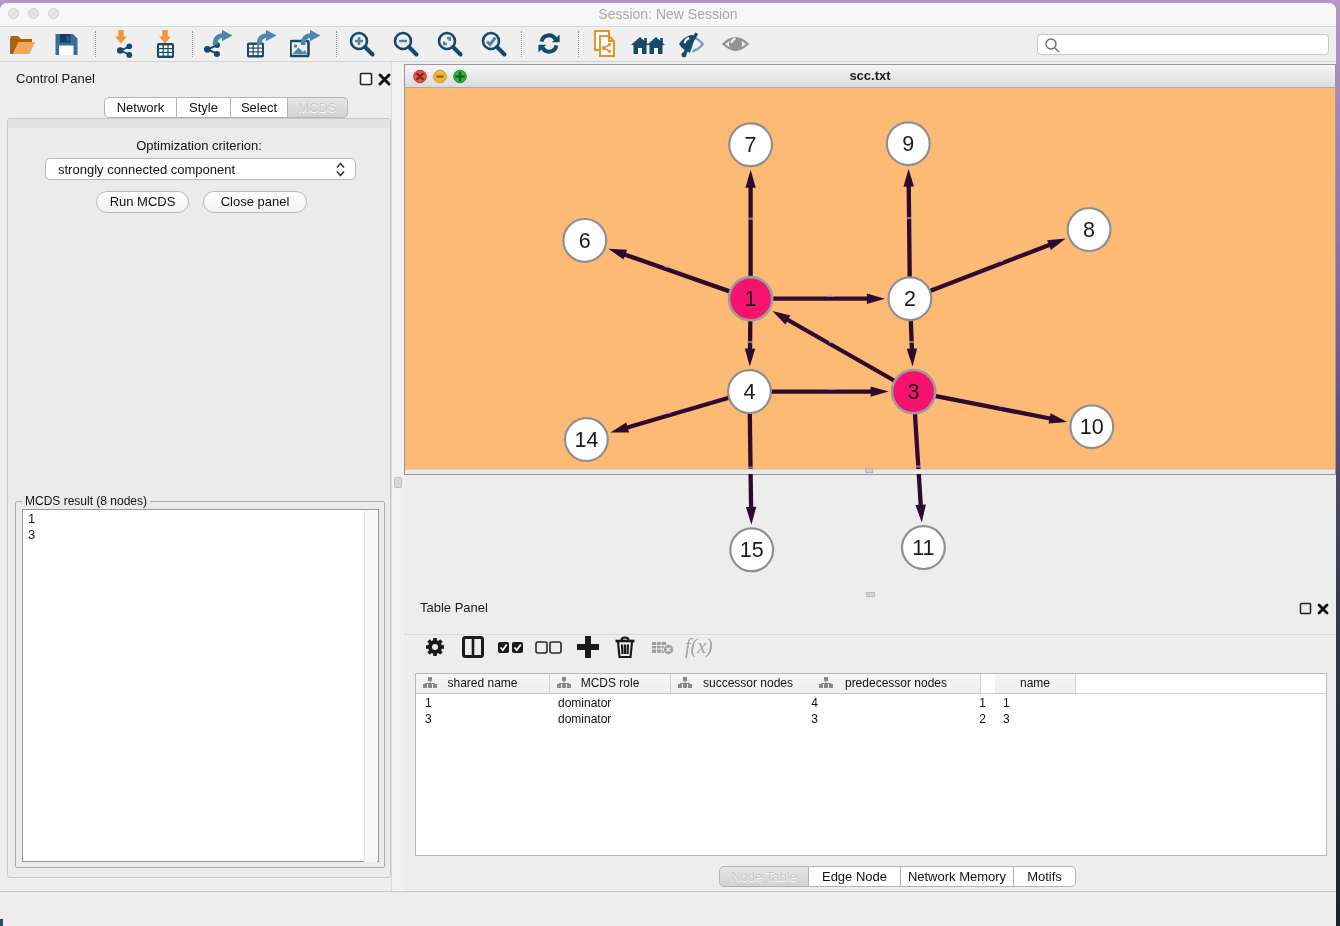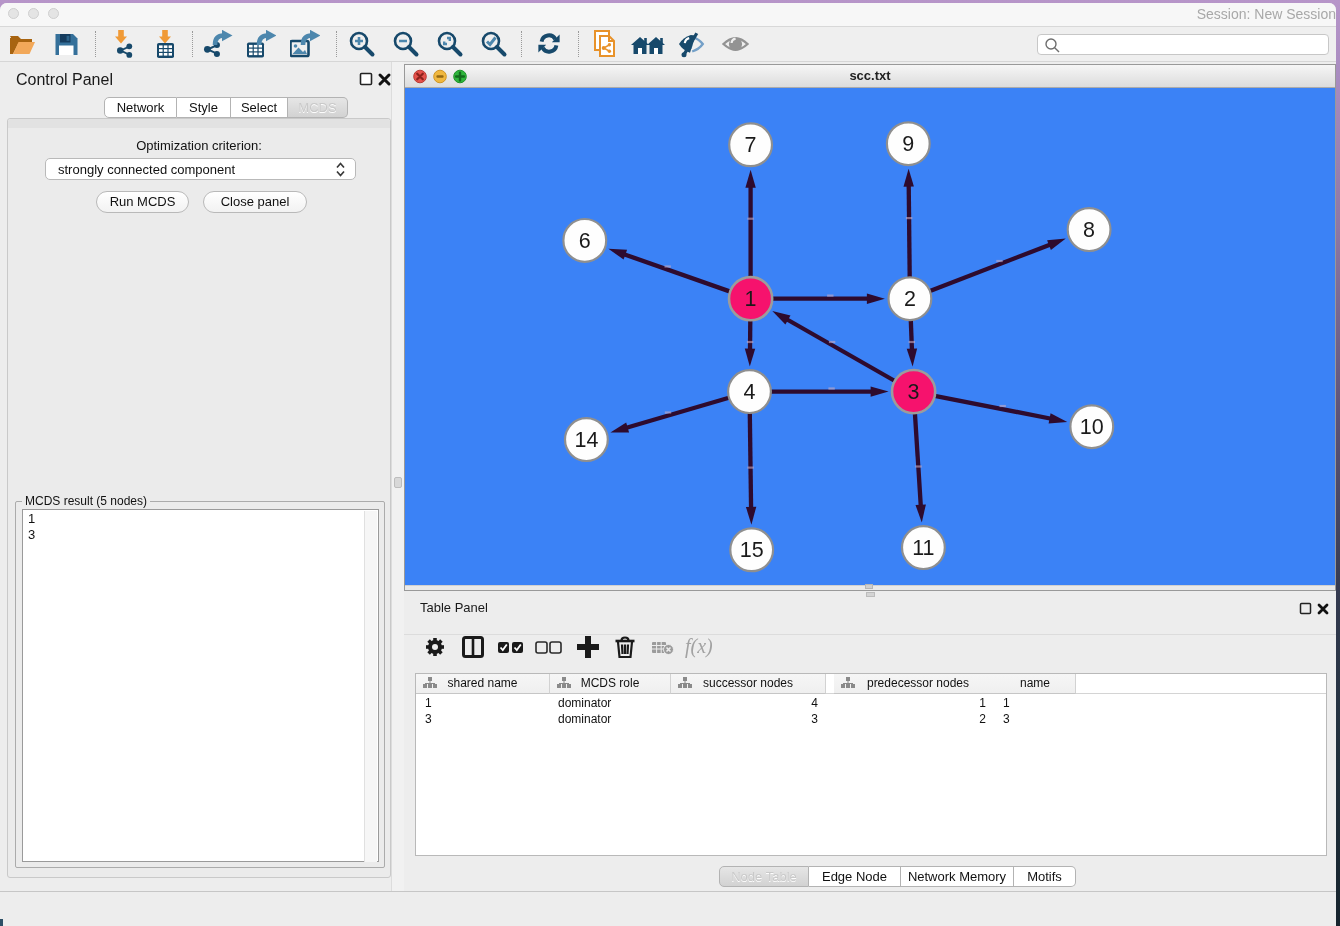--- a/index.html
+++ b/index.html
@@ -3,47 +3,47 @@
 <meta charset="utf-8">
 <style>
 * { margin:0; padding:0; box-sizing:border-box; }
 html,body { width:1340px; height:926px; overflow:hidden; }
 body { font-family:"Liberation Sans", sans-serif; background:linear-gradient(180deg,#b795c9 0%,#a98cc0 8%,#8d77a4 25%,#5c5378 45%,#32394e 65%,#20303c 82%,#17242e 100%); position:relative; }
 .abs { position:absolute; }
 #app { position:absolute; left:0; top:3px; width:1336px; height:923px; background:#ededed; border-radius:7px 7px 0 0; overflow:hidden; }
 
 #titlebar { position:absolute; left:0; top:0; width:100%; height:24px; background:#f7f7f7; border-bottom:1px solid #d8d8d8; }
 .tl { position:absolute; top:4.5px; width:11px; height:11px; border-radius:50%; background:#e4e4e4; border:1px solid #cecece; }
-#wtitle { position:absolute; top:0; left:0; width:100%; height:24px; line-height:23px; text-align:right; color:#a8a8a8; font-size:14px; }
+#wtitle { position:absolute; top:0; left:0; width:100%; height:24px; line-height:23px; text-align:center; color:#a8a8a8; font-size:14px; }
 
 #toolbar { position:absolute; left:0; top:24px; width:100%; height:35px; background:#efefef; border-bottom:1px solid #d6d6d6; }
 .tsep { position:absolute; top:4px; height:26px; width:0; border-left:1px dotted #9a9a9a; }
 .ticon { position:absolute; top:3px; }
 
 #search { position:absolute; left:1037px; top:7px; width:292px; height:21px; background:#fff; border:1px solid #c7c7c7; border-radius:4px; }
 
-#cp-title { position:absolute; left:16px; top:68px; font-size:16px; color:#1a1a1a; }
+#cp-title { position:absolute; left:16px; top:68px; font-size:13px; color:#1a1a1a; }
 .tabrow { position:absolute; display:flex;margin-left:26px; }
 .tab { height:21px; line-height:20px; font-size:13px; text-align:center; background:#fff; border:1px solid #b3b3b3; border-left:none; color:#111; }
 .tab.first { border-left:1px solid #b3b3b3; border-radius:5px 0 0 5px; }
 .tab.last { border-radius:0 5px 5px 0; }
 .tab.sel { background:linear-gradient(180deg,#e6e6e6,#d2d2d2); color:#c9c9c9; text-shadow:0 1px 0 rgba(255,255,255,0.95); }
 #cp-content { position:absolute; left:7px; top:115px; width:384px; height:760px; background:#ebebeb; border:1px solid #c9c9c9; border-radius:3px; }
 #cp-content .band { position:absolute; left:0; top:0; width:100%; height:9px; background:#e2e2e2; border-radius:3px 3px 0 0; }
 #opt-label { position:absolute; left:0; top:19px; width:100%; text-align:center; font-size:13px; color:#111; }
 #combo { position:absolute; left:37px; top:39px; width:311px; height:22px; background:#fff; border:1px solid #b9b9b9; border-radius:5px; font-size:13px; color:#111; line-height:21px; padding-left:12px; }
 .btn { position:absolute; height:22px; background:linear-gradient(180deg,#ffffff,#f2f2f2); border:1px solid #b9b9b9; border-radius:11px; font-size:13px; color:#111; text-align:center; line-height:20px; }
 #fieldset { position:absolute; left:7px; top:382px; width:370px; height:367px; border:1px solid #ababab; border-radius:2px; }
 #resultbox { position:absolute; left:6px; top:7px; width:357px; height:353px; background:#fff; border:1px solid #9a9a9a; font-size:13px; color:#111; }
 #resultbox .sb { position:absolute; right:1px; top:1px; width:13px; height:351px; background:#f6f6f6; border-left:1px solid #e0e0e0; }
 
 #vsplit { position:absolute; left:391px; top:59px; width:13px; height:832px; background:#f1f1f1; border-left:1px solid #dcdcdc; }
 #vhandle { position:absolute; left:394px; top:474px; width:8px; height:11px; background:#d8d8d8; border:1px solid #bdbdbd; border-radius:2px; }
 
-#netwin { position:absolute; left:404px; top:61px; width:932px; height:527px; border:1px solid #999; background:#3b82f6; }
+#netwin { position:absolute; left:404px; top:61px; width:932px; height:411px; border:1px solid #999; background:#fdba74; }
 #nettitle { position:absolute; left:0; top:0; width:100%; height:23px; background:linear-gradient(180deg,#f6f6f6,#dcdcdc); border-bottom:1px solid #ababab; }
 #nettitle .t { position:absolute; width:100%; text-align:center; line-height:22px; font-size:13px; color:#222; font-weight:bold; }
 #netbottom { position:absolute; left:0; bottom:0; width:100%; height:5px; background:#e9e9e9; border-top:1px solid #d0d0d0; }
 #netgrip { position:absolute; left:460px; bottom:1px; width:8px; height:5px; background:#cfcfcf; border:1px solid #b5b5b5; }
 
 #tablepanel { position:absolute; left:404px; top:595px; width:932px; height:293px; background:#ededed; }
 #tp-title { position:absolute; left:16px; top:2px; font-size:13px; color:#1a1a1a; }
 #tp-toolbar { position:absolute; left:0; top:36px; width:100%; height:33px; border-top:1px solid #dcdcdc; }
 #tbl { position:absolute; left:11px; top:75px; width:912px; height:183px; background:#fff; border:1px solid #b9b9b9; }
 .hcell { position:absolute; top:0; height:20px; background:linear-gradient(180deg,#f6f6f6,#efefef); border-right:1px solid #d2d2d2; border-bottom:1px solid #c6c6c6; font-size:12px; color:#111; text-align:center; line-height:18px; }
@@ -247,21 +247,21 @@
     <div id="combo">strongly connected component
       <svg width="11" height="15" style="position:absolute;right:9px;top:3px;">
           <path d="M2 5.5 L5.5 1.5 L9 5.5" fill="none" stroke="#3a3a3a" stroke-width="1.7"></path>
           <path d="M2 9.5 L5.5 13.5 L9 9.5" fill="none" stroke="#3a3a3a" stroke-width="1.7"></path>
         </svg>
     </div>
     <div id="opt-label">Optimization criterion:</div>
     <div class="btn" style="left:88px;top:72px;width:93px;">Run MCDS</div>
     <div class="btn" style="left:195px;top:72px;width:104px;">Close panel</div>
     <div id="fieldset">
-      <div class="lg" style="position:absolute;top:-8px;left:6px;background:#ebebeb;padding:0 3px;font-size:12px;color:#111;">MCDS result (5 nodes)</div>
+      <div class="lg" style="position:absolute;top:-8px;left:6px;background:#ebebeb;padding:0 3px;font-size:12px;color:#111;">MCDS result (8 nodes)</div>
       <div id="resultbox">
         <div style="position:absolute;left:5px;top:1px;">1</div>
         <div style="position:absolute;left:5px;top:17px;">3</div>
         <div class="sb"></div>
       </div>
     </div>
   </div>
   <div id="vsplit"></div>
   <div id="vhandle"></div>
 
@@ -441,21 +441,21 @@
           </svg>MCDS role</div>
       <div class="hcell" style="left:255px;width:155px;"><svg width="14" height="12" style="position:absolute;left:7px;top:3px;">
             <g fill="#8a8a8a">
               <rect x="5" y="0" width="4" height="4"></rect>
               <rect x="0" y="7" width="4" height="4"></rect>
               <rect x="5" y="7" width="4" height="4"></rect>
               <rect x="10" y="7" width="4" height="4"></rect>
               <path d="M6.5 4 L6.5 6 L2 6 L2 7 L12 7 L12 6 L7.5 6 L7.5 4 Z"></path>
             </g>
           </svg>successor nodes</div>
-      <div class="hcell" style="left:418px;width:169px;"><svg width="14" height="12" style="position:absolute;left:7px;top:3px;">
+      <div class="hcell" style="left:396px;width:169px;"><svg width="14" height="12" style="position:absolute;left:7px;top:3px;">
             <g fill="#8a8a8a">
               <rect x="5" y="0" width="4" height="4"></rect>
               <rect x="0" y="7" width="4" height="4"></rect>
               <rect x="5" y="7" width="4" height="4"></rect>
               <rect x="10" y="7" width="4" height="4"></rect>
               <path d="M6.5 4 L6.5 6 L2 6 L2 7 L12 7 L12 6 L7.5 6 L7.5 4 Z"></path>
             </g>
           </svg>predecessor nodes</div>
       <div class="hcell" style="left:579px;width:81px;">name</div>
       <div class="trow" style="left:9px;top:21px;width:50px;text-align:left;">1</div>

